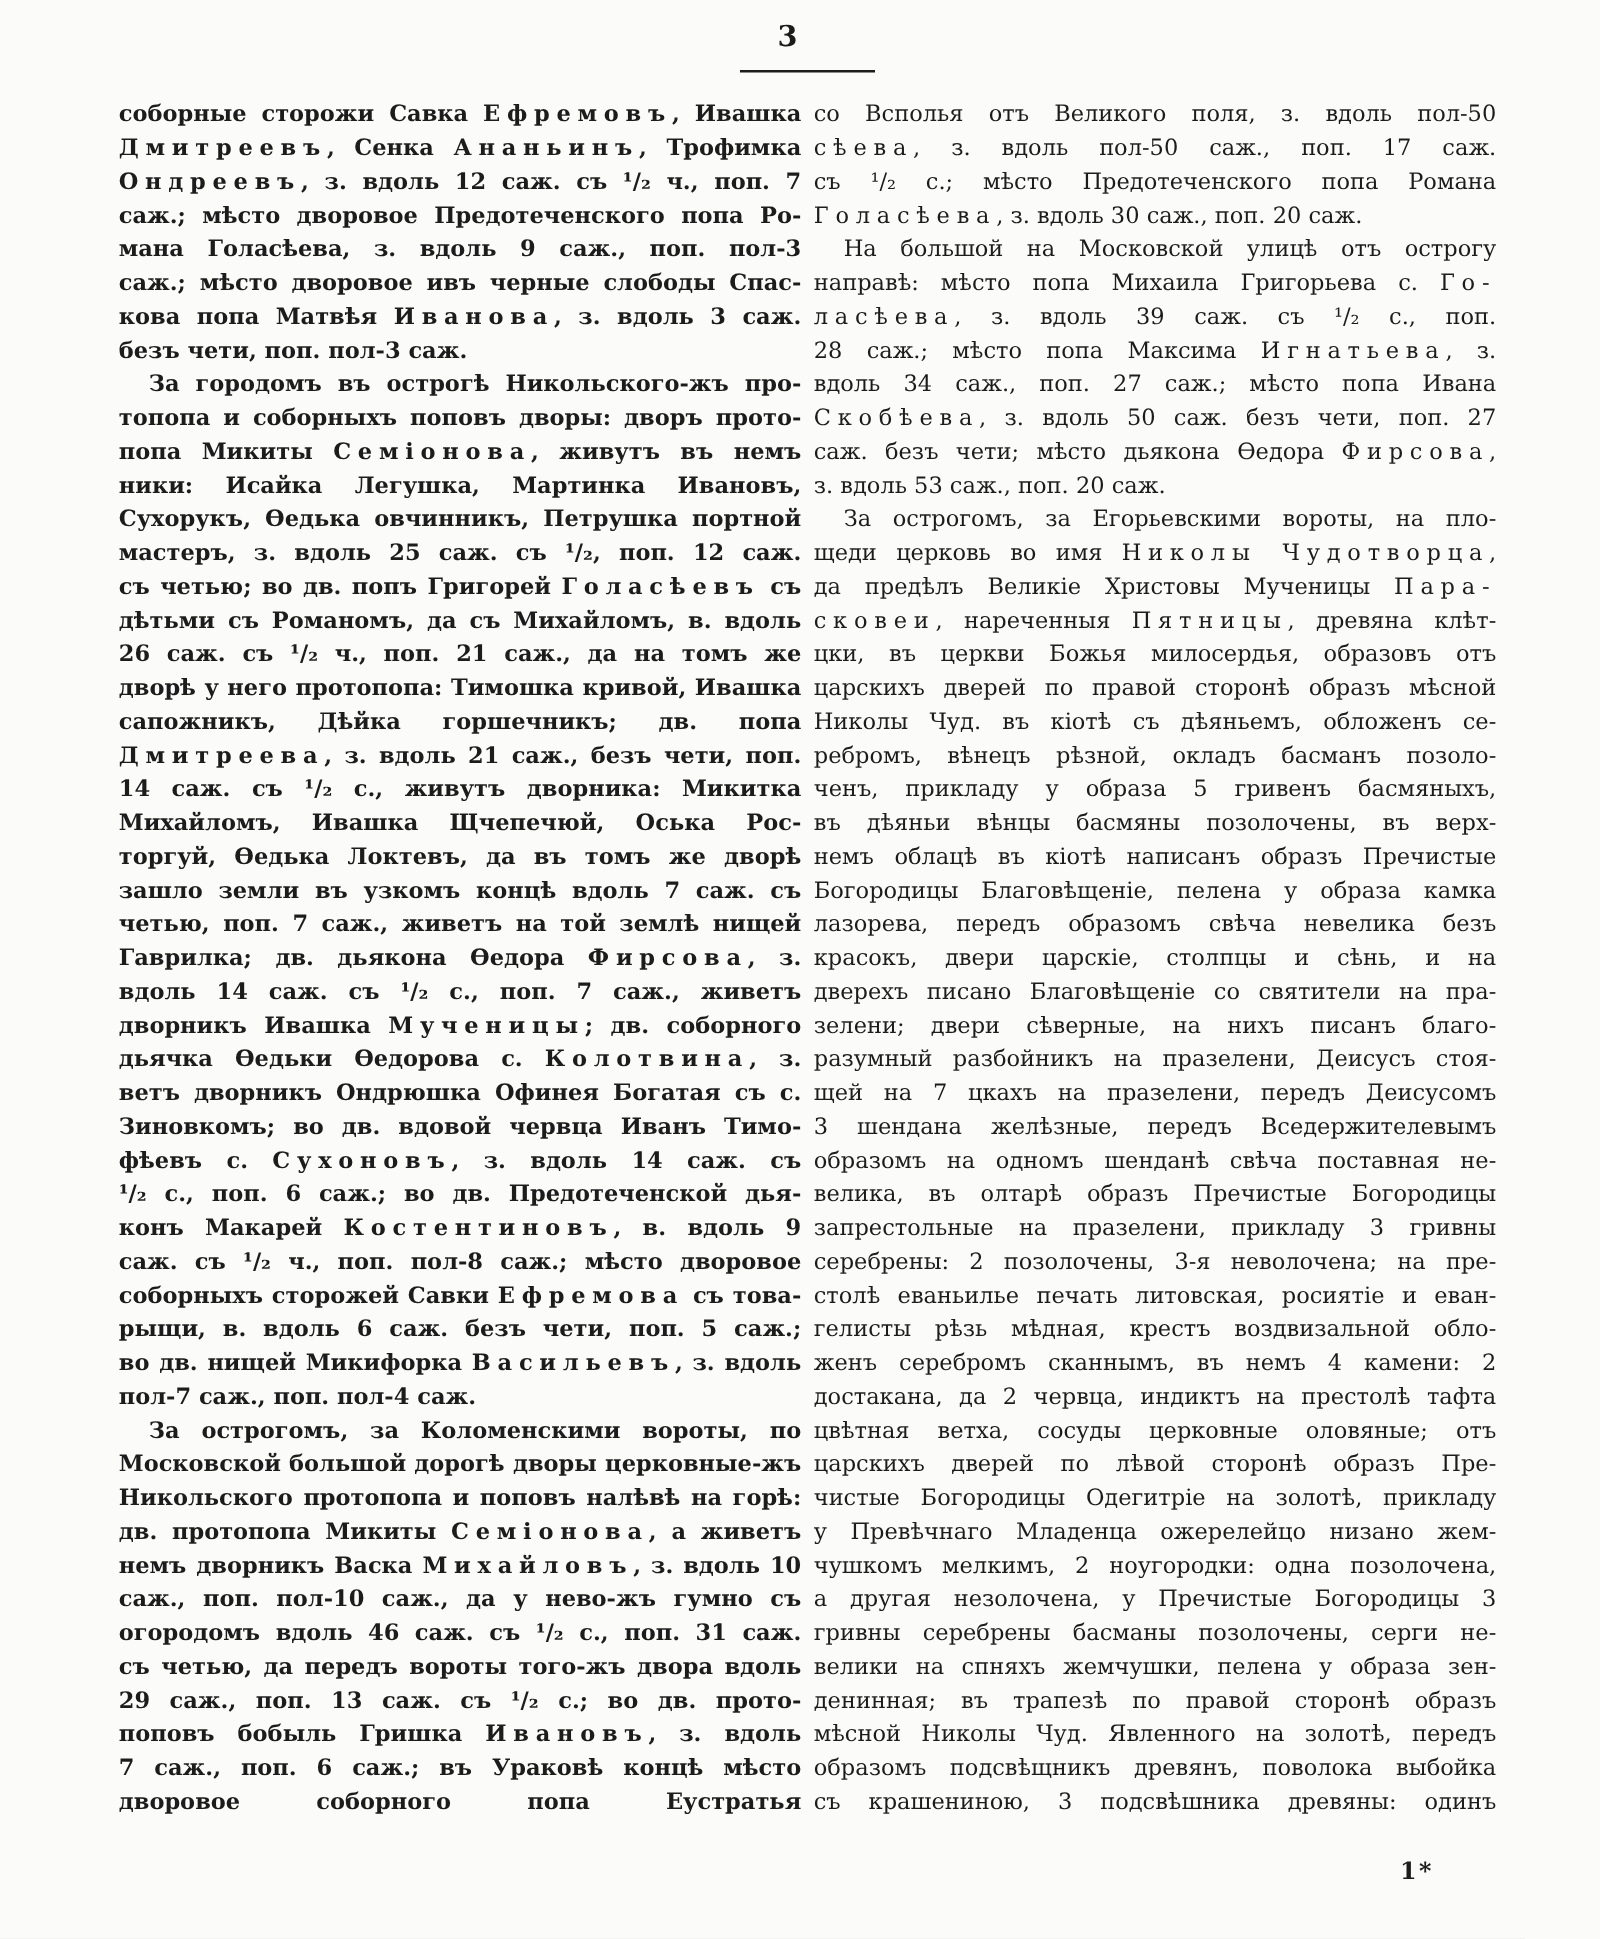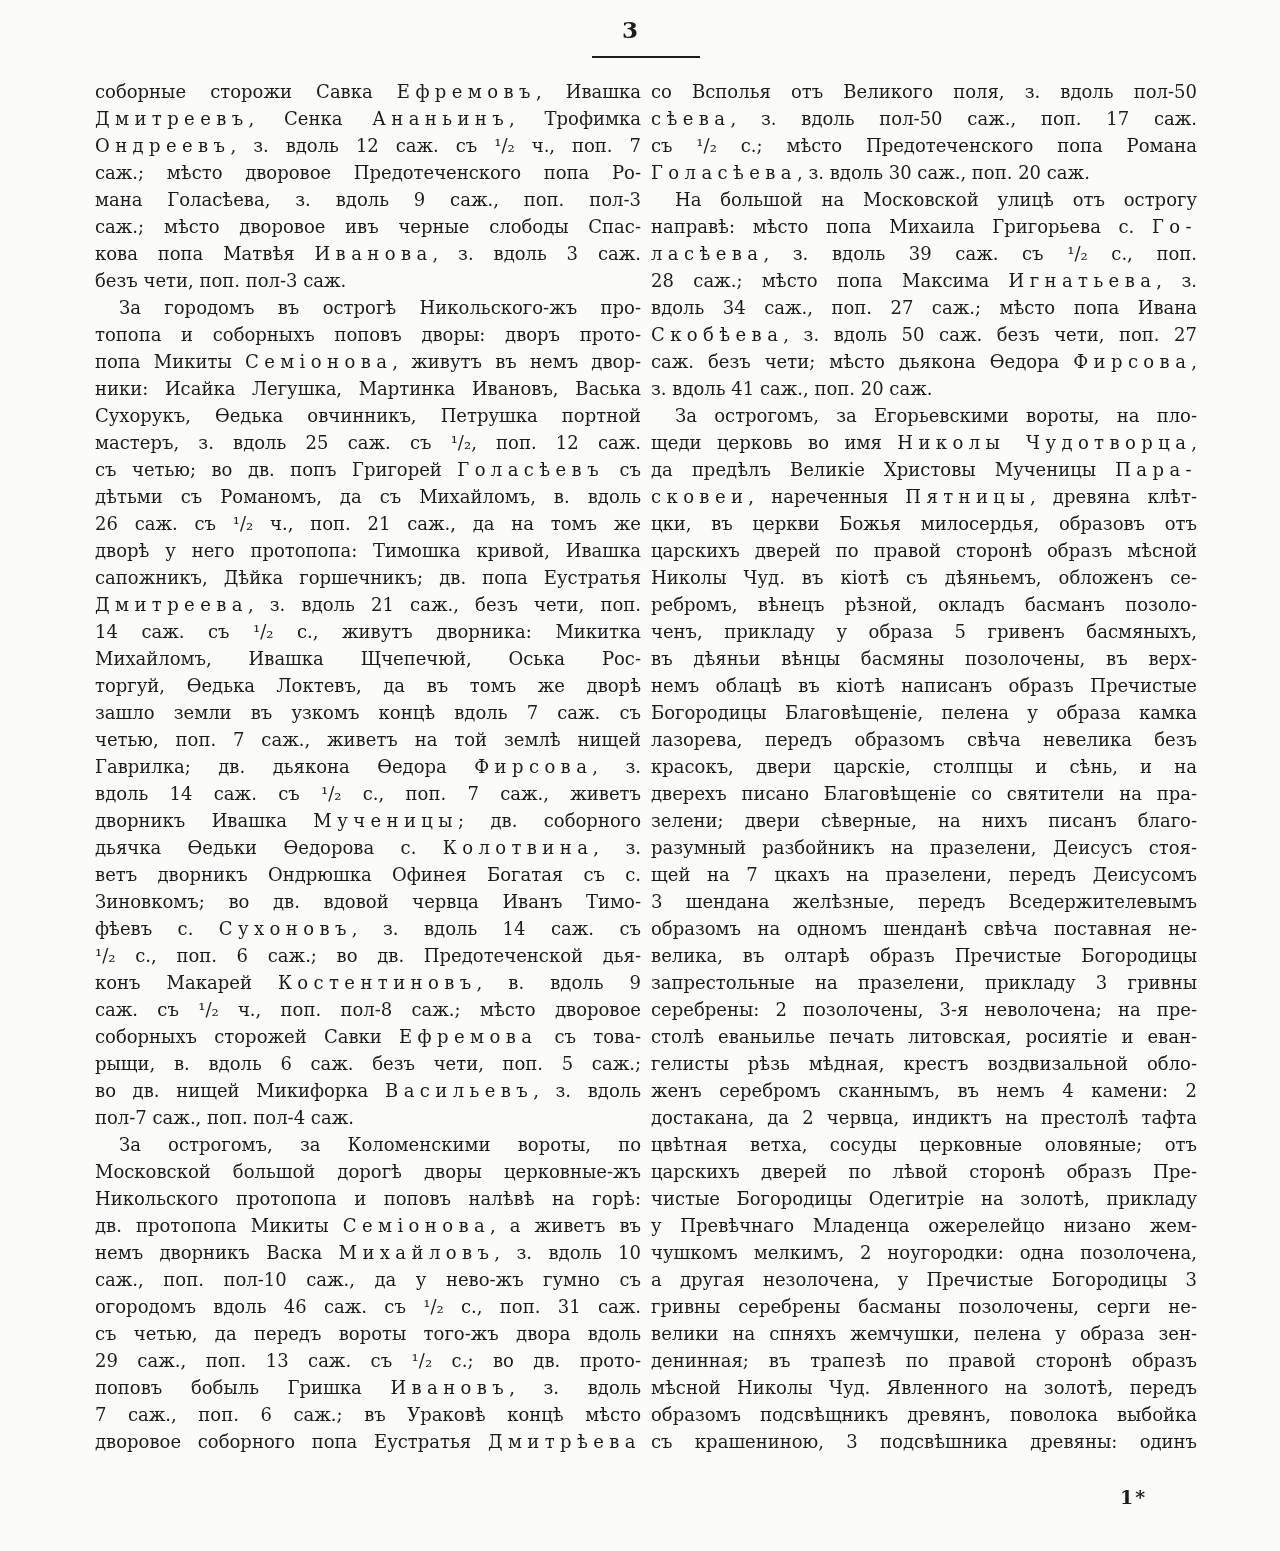--- a/index.html
+++ b/index.html
@@ -27,21 +27,21 @@
     background: var(--ink, #1c1c1c);
   }
   .col {
     position: absolute;
     top: 78px;
     width: 546px;
     font-size: 18px;
     line-height: 27px;
     text-rendering: optimizeLegibility;
   }
-  .col-left  { left: 95px; }
+  .col-left  { left: 95px; font-weight: bold; }
   .col-right { left: 651px; }
   .line {
     text-align: justify;
     text-align-last: justify;
     height: 27px;
     overflow: hidden;
     hyphens: none;
   }
   .line.end { text-align-last: left; }
   .line.indent { text-indent: 24px; }
@@ -118,21 +118,21 @@
       <div class="line"><span class="sp">сѣева</span>, з. вдоль пол-50 саж., поп. 17 саж.</div>
       <div class="line">съ ¹/₂ с.; мѣсто Предотеченского попа Романа</div>
       <div class="line end"><span class="sp">Голасѣева</span>, з. вдоль 30 саж., поп. 20 саж.</div>
       <div class="line indent">На большой на Московской улицѣ отъ острогу</div>
       <div class="line">направѣ: мѣсто попа Михаила Григорьева с. <span class="sp">Го-</span></div>
       <div class="line"><span class="sp">ласѣева</span>, з. вдоль 39 саж. съ ¹/₂ с., поп.</div>
       <div class="line">28 саж.; мѣсто попа Максима <span class="sp">Игнатьева</span>, з.</div>
       <div class="line">вдоль 34 саж., поп. 27 саж.; мѣсто попа Ивана</div>
       <div class="line"><span class="sp">Скобѣева</span>, з. вдоль 50 саж. безъ чети, поп. 27</div>
       <div class="line">саж. безъ чети; мѣсто дьякона Ѳедора <span class="sp">Фирсова</span>,</div>
-      <div class="line end">з. вдоль 41 саж., поп. 20 саж.</div>
+      <div class="line end">з. вдоль 53 саж., поп. 20 саж.</div>
       <div class="line indent">За острогомъ, за Егорьевскими вороты, на пло-</div>
       <div class="line">щеди церковь во имя <span class="sp">Николы Чудотворца</span>,</div>
       <div class="line">да предѣлъ Великіе Христовы Мученицы <span class="sp">Пара-</span></div>
       <div class="line"><span class="sp">сковеи</span>, нареченныя <span class="sp">Пятницы</span>, древяна клѣт-</div>
       <div class="line">цки, въ церкви Божья милосердья, образовъ отъ</div>
       <div class="line">царскихъ дверей по правой сторонѣ образъ мѣсной</div>
       <div class="line">Николы Чуд. въ кіотѣ съ дѣяньемъ, обложенъ се-</div>
       <div class="line">ребромъ, вѣнецъ рѣзной, окладъ басманъ позоло-</div>
       <div class="line">ченъ, прикладу у образа 5 гривенъ басмяныхъ,</div>
       <div class="line">въ дѣяньи вѣнцы басмяны позолочены, въ верх-</div>

